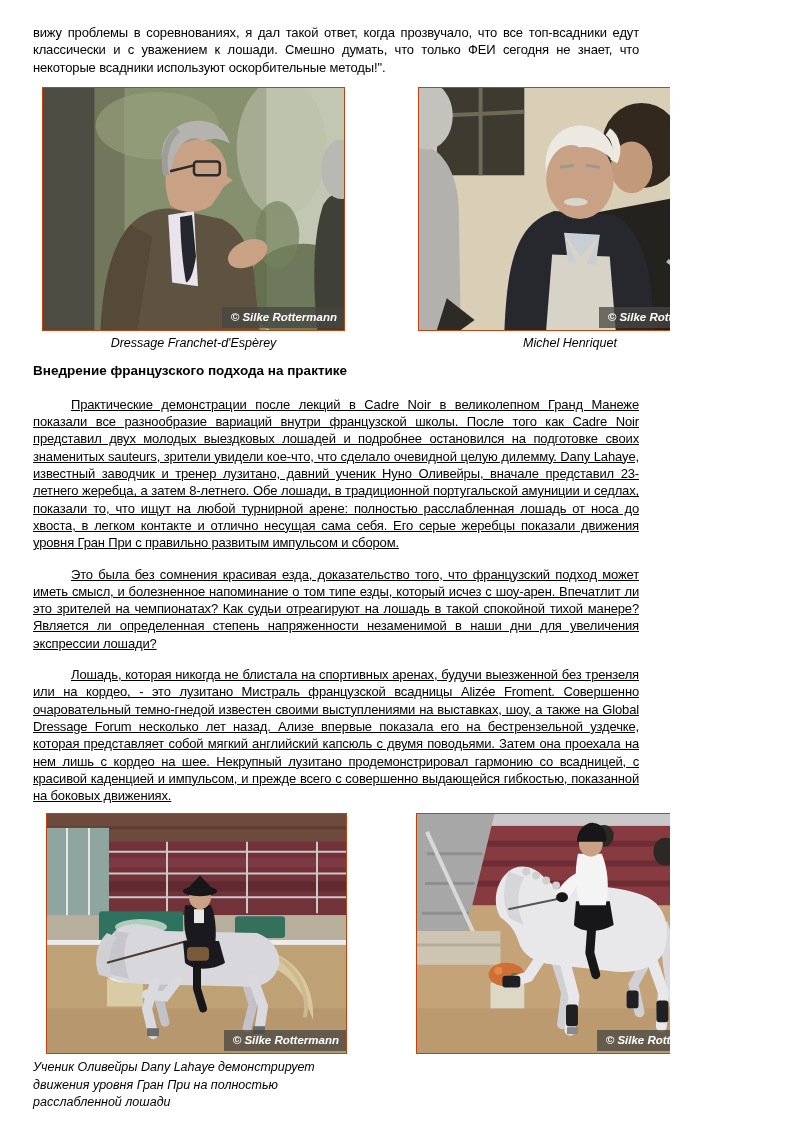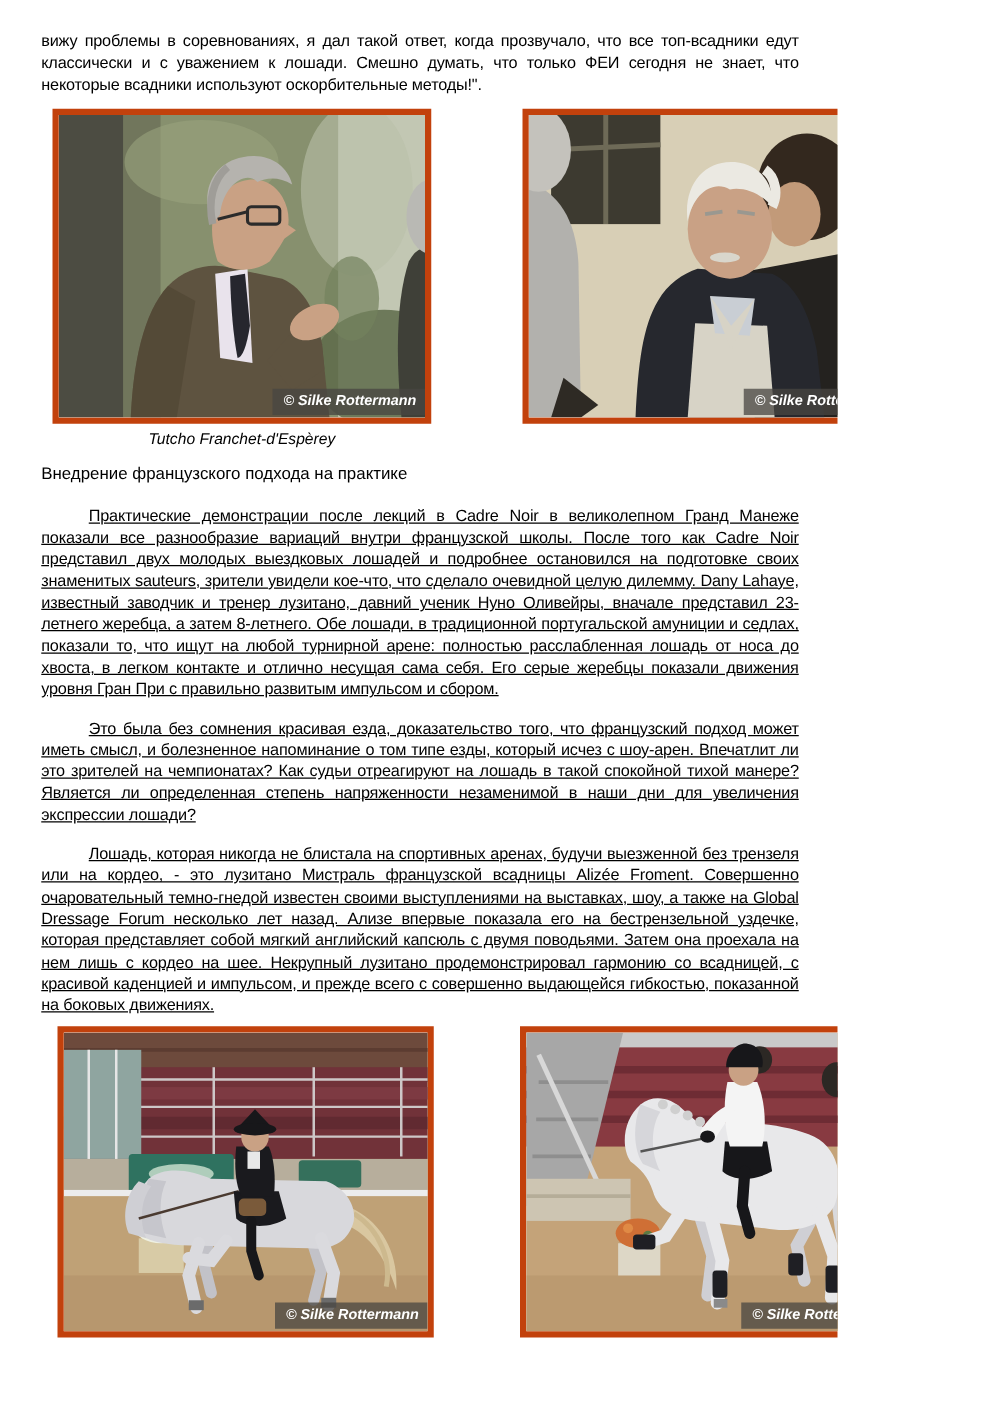--- a/index.html
+++ b/index.html
@@ -17,36 +17,36 @@
     font-size: 13px;
     line-height: 17.3px;
     text-align: justify;
     letter-spacing: -0.15px;
     margin: 0;
   }
   .intro { margin-bottom: 11px; }
   .para { margin-top: 14px; text-indent: 38px; text-decoration: underline; }
   .heading {
     font-size: 13.5px;
-    font-weight: normal;
+    font-weight: bold;
     margin: 12px 0 18px 0;
   }
   .photo-row {
     display: flex;
     align-items: flex-start;
   }
   .photo-row.top .fig-left  { margin-left: 9px;  width: 303px; }
   .photo-row.top .fig-right { margin-left: 73px; width: 304px; }
   .photo-row.bottom { margin-top: 9px; }
   .photo-row.bottom .fig-left  { width: 312px; }
   .photo-row.bottom .fig-right { margin-left: 71px; width: 304px; }
   figure { margin: 0; padding: 0; }
   .photo {
     position: relative;
-    border: 5px solid #c2410c;
+    border: 1px solid #c2410c;
     overflow: hidden;
     line-height: 0;
   }
   .photo-row.bottom .fig-left .photo { width: 301px; margin-left: 13px; }
   .credit {
     position: absolute;
     right: 0; bottom: 2px;
     background: rgba(72,70,66,0.75);
     color: #ffffff;
     font-style: italic;
@@ -102,21 +102,21 @@
           <path d="M178,84 L191,93 L180,101 Z" fill="#c9a184"></path>
           <path d="M124,88 C112,60 126,38 148,34 C168,30 184,40 188,56 C178,50 168,50 160,54 C150,44 132,58 130,80 Z" fill="#b5b3ae"></path>
           <path d="M124,88 C120,70 124,52 136,42" stroke="#9f9d98" stroke-width="6" fill="none"></path>
           <rect x="152" y="74" width="26" height="14" rx="3" fill="none" stroke="#2b2b2b" stroke-width="2.5"></rect>
           <line x1="152" y1="78" x2="128" y2="84" stroke="#2b2b2b" stroke-width="2.5"></line>
           <path d="M212,185 C205,173 196,170 188,175 L168,198 L188,222 L214,205 Z" fill="#5e5340"></path>
           <ellipse cx="206" cy="167" rx="21" ry="13" fill="#c9a184" transform="rotate(-25 206 167)"></ellipse>
         </svg>
         <div class="credit">© Silke Rottermann</div>
       </div>
-      <figcaption class="caption-center">Tutcho Franchet-d'Espèrey</figcaption>
+      <figcaption class="caption-center">Dressage Franchet-d'Espèrey</figcaption>
     </figure>
 
     <figure class="fig-right">
       <div class="photo">
         <svg viewBox="0 0 304 244" width="302" height="242" preserveAspectRatio="none">
           <rect width="304" height="244" fill="#d8cfb6"></rect>
           <rect x="18" y="0" width="88" height="88" fill="#3d3a30"></rect>
           <line x1="18" y1="28" x2="106" y2="24" stroke="#6e6a57" stroke-width="4"></line>
           <line x1="62" y1="0" x2="62" y2="88" stroke="#6e6a57" stroke-width="4"></line>
           <path d="M0,55 C20,60 38,80 40,120 L42,244 L0,244 Z" fill="#b2b1ad"></path>
@@ -137,20 +137,21 @@
           <polygon points="146,146 163,170 182,148 163,190" fill="#d7d3c6"></polygon>
           <ellipse cx="162" cy="92" rx="34" ry="40" fill="#c9a185"></ellipse>
           <path d="M128,86 C124,56 142,36 166,38 C188,40 198,58 196,74 C186,62 172,58 162,60 C148,52 132,64 128,86 Z" fill="#ebe9e2"></path>
           <path d="M196,74 C201,64 199,50 190,44" stroke="#ebe9e2" stroke-width="8" fill="none"></path>
           <ellipse cx="158" cy="115" rx="12" ry="4" fill="#d9d6cc"></ellipse>
           <line x1="142" y1="80" x2="156" y2="78" stroke="#9a9890" stroke-width="3"></line>
           <line x1="168" y1="78" x2="182" y2="80" stroke="#9a9890" stroke-width="3"></line>
         </svg>
         <div class="credit">© Silke Rottermann</div>
       </div>
+      <figcaption class="caption-center">Michel Henriquet</figcaption>
     </figure>
   </div>
 
   <h2 class="heading">Внедрение французского подхода на практике</h2>
 
   <p class="body-text para">Практические демонстрации после лекций в Cadre Noir в великолепном Гранд Манеже показали все разнообразие вариаций внутри французской школы. После того как Cadre Noir представил двух молодых выездковых лошадей и подробнее остановился на подготовке своих знаменитых sauteurs, зрители увидели кое-что, что сделало очевидной целую дилемму. Dany Lahaye, известный заводчик и тренер лузитано, давний ученик Нуно Оливейры, вначале представил 23-летнего жеребца, а затем 8-летнего. Обе лошади, в традиционной португальской амуниции и седлах, показали то, что ищут на любой турнирной арене: полностью расслабленная лошадь от носа до хвоста, в легком контакте и отлично несущая сама себя. Его серые жеребцы показали движения уровня Гран При с правильно развитым импульсом и сбором.</p>
   <p class="body-text para">Это была без сомнения красивая езда, доказательство того, что французский подход может иметь смысл, и болезненное напоминание о том типе езды, который исчез с шоу-арен. Впечатлит ли это зрителей на чемпионатах? Как судьи отреагируют на лошадь в такой спокойной тихой манере? Является ли определенная степень напряженности незаменимой в наши дни для увеличения экспрессии лошади?</p>
   <p class="body-text para">Лошадь, которая никогда не блистала на спортивных аренах, будучи выезженной без трензеля или на кордео, - это лузитано Мистраль французской всадницы Alizée Froment. Совершенно очаровательный темно-гнедой известен своими выступлениями на выставках, шоу, а также на Global Dressage Forum несколько лет назад. Ализе впервые показала его на бестрензельной уздечке, которая представляет собой мягкий английский капсюль с двумя поводьями. Затем она проехала на нем лишь с кордео на шее. Некрупный лузитано продемонстрировал гармонию со всадницей, с красивой каденцией и импульсом, и прежде всего с совершенно выдающейся гибкостью, показанной на боковых движениях.</p>
 
   <div class="photo-row bottom">
@@ -211,20 +212,21 @@
           <path d="M138,92 C136,110 138,124 142,132 L168,132 C170,118 168,100 164,92 Z" fill="#1a1a1e"></path>
           <ellipse cx="153" cy="84" rx="11" ry="12" fill="#c9a184"></ellipse>
           <path d="M138,78 L168,78 L153,62 Z" fill="#17171a"></path>
           <ellipse cx="153" cy="78" rx="17" ry="5" fill="#17171a"></ellipse>
           <rect x="147" y="96" width="10" height="14" fill="#e8e8e8"></rect>
           <path d="M150,152 L150,176 L156,196" stroke="#17171a" stroke-width="8" fill="none" stroke-linecap="round"></path>
           <rect x="140" y="134" width="22" height="14" rx="4" fill="#7a5a3a"></rect>
         </svg>
         <div class="credit">© Silke Rottermann</div>
       </div>
+      <figcaption class="caption-left">Ученик Оливейры Dany Lahaye демонстрирует движения уровня Гран При на полностью расслабленной лошади</figcaption>
     </figure>
 
     <figure class="fig-right">
       <div class="photo">
         <svg viewBox="0 0 304 241" width="302" height="239" preserveAspectRatio="none">
           <rect width="304" height="241" fill="#c4a379"></rect>
           <rect width="304" height="16" fill="#c9c9c9"></rect>
           <rect y="12" width="304" height="80" fill="#883a41"></rect>
           <g stroke="#6e2c34" stroke-width="6">
             <line x1="0" y1="30" x2="304" y2="30"></line>

